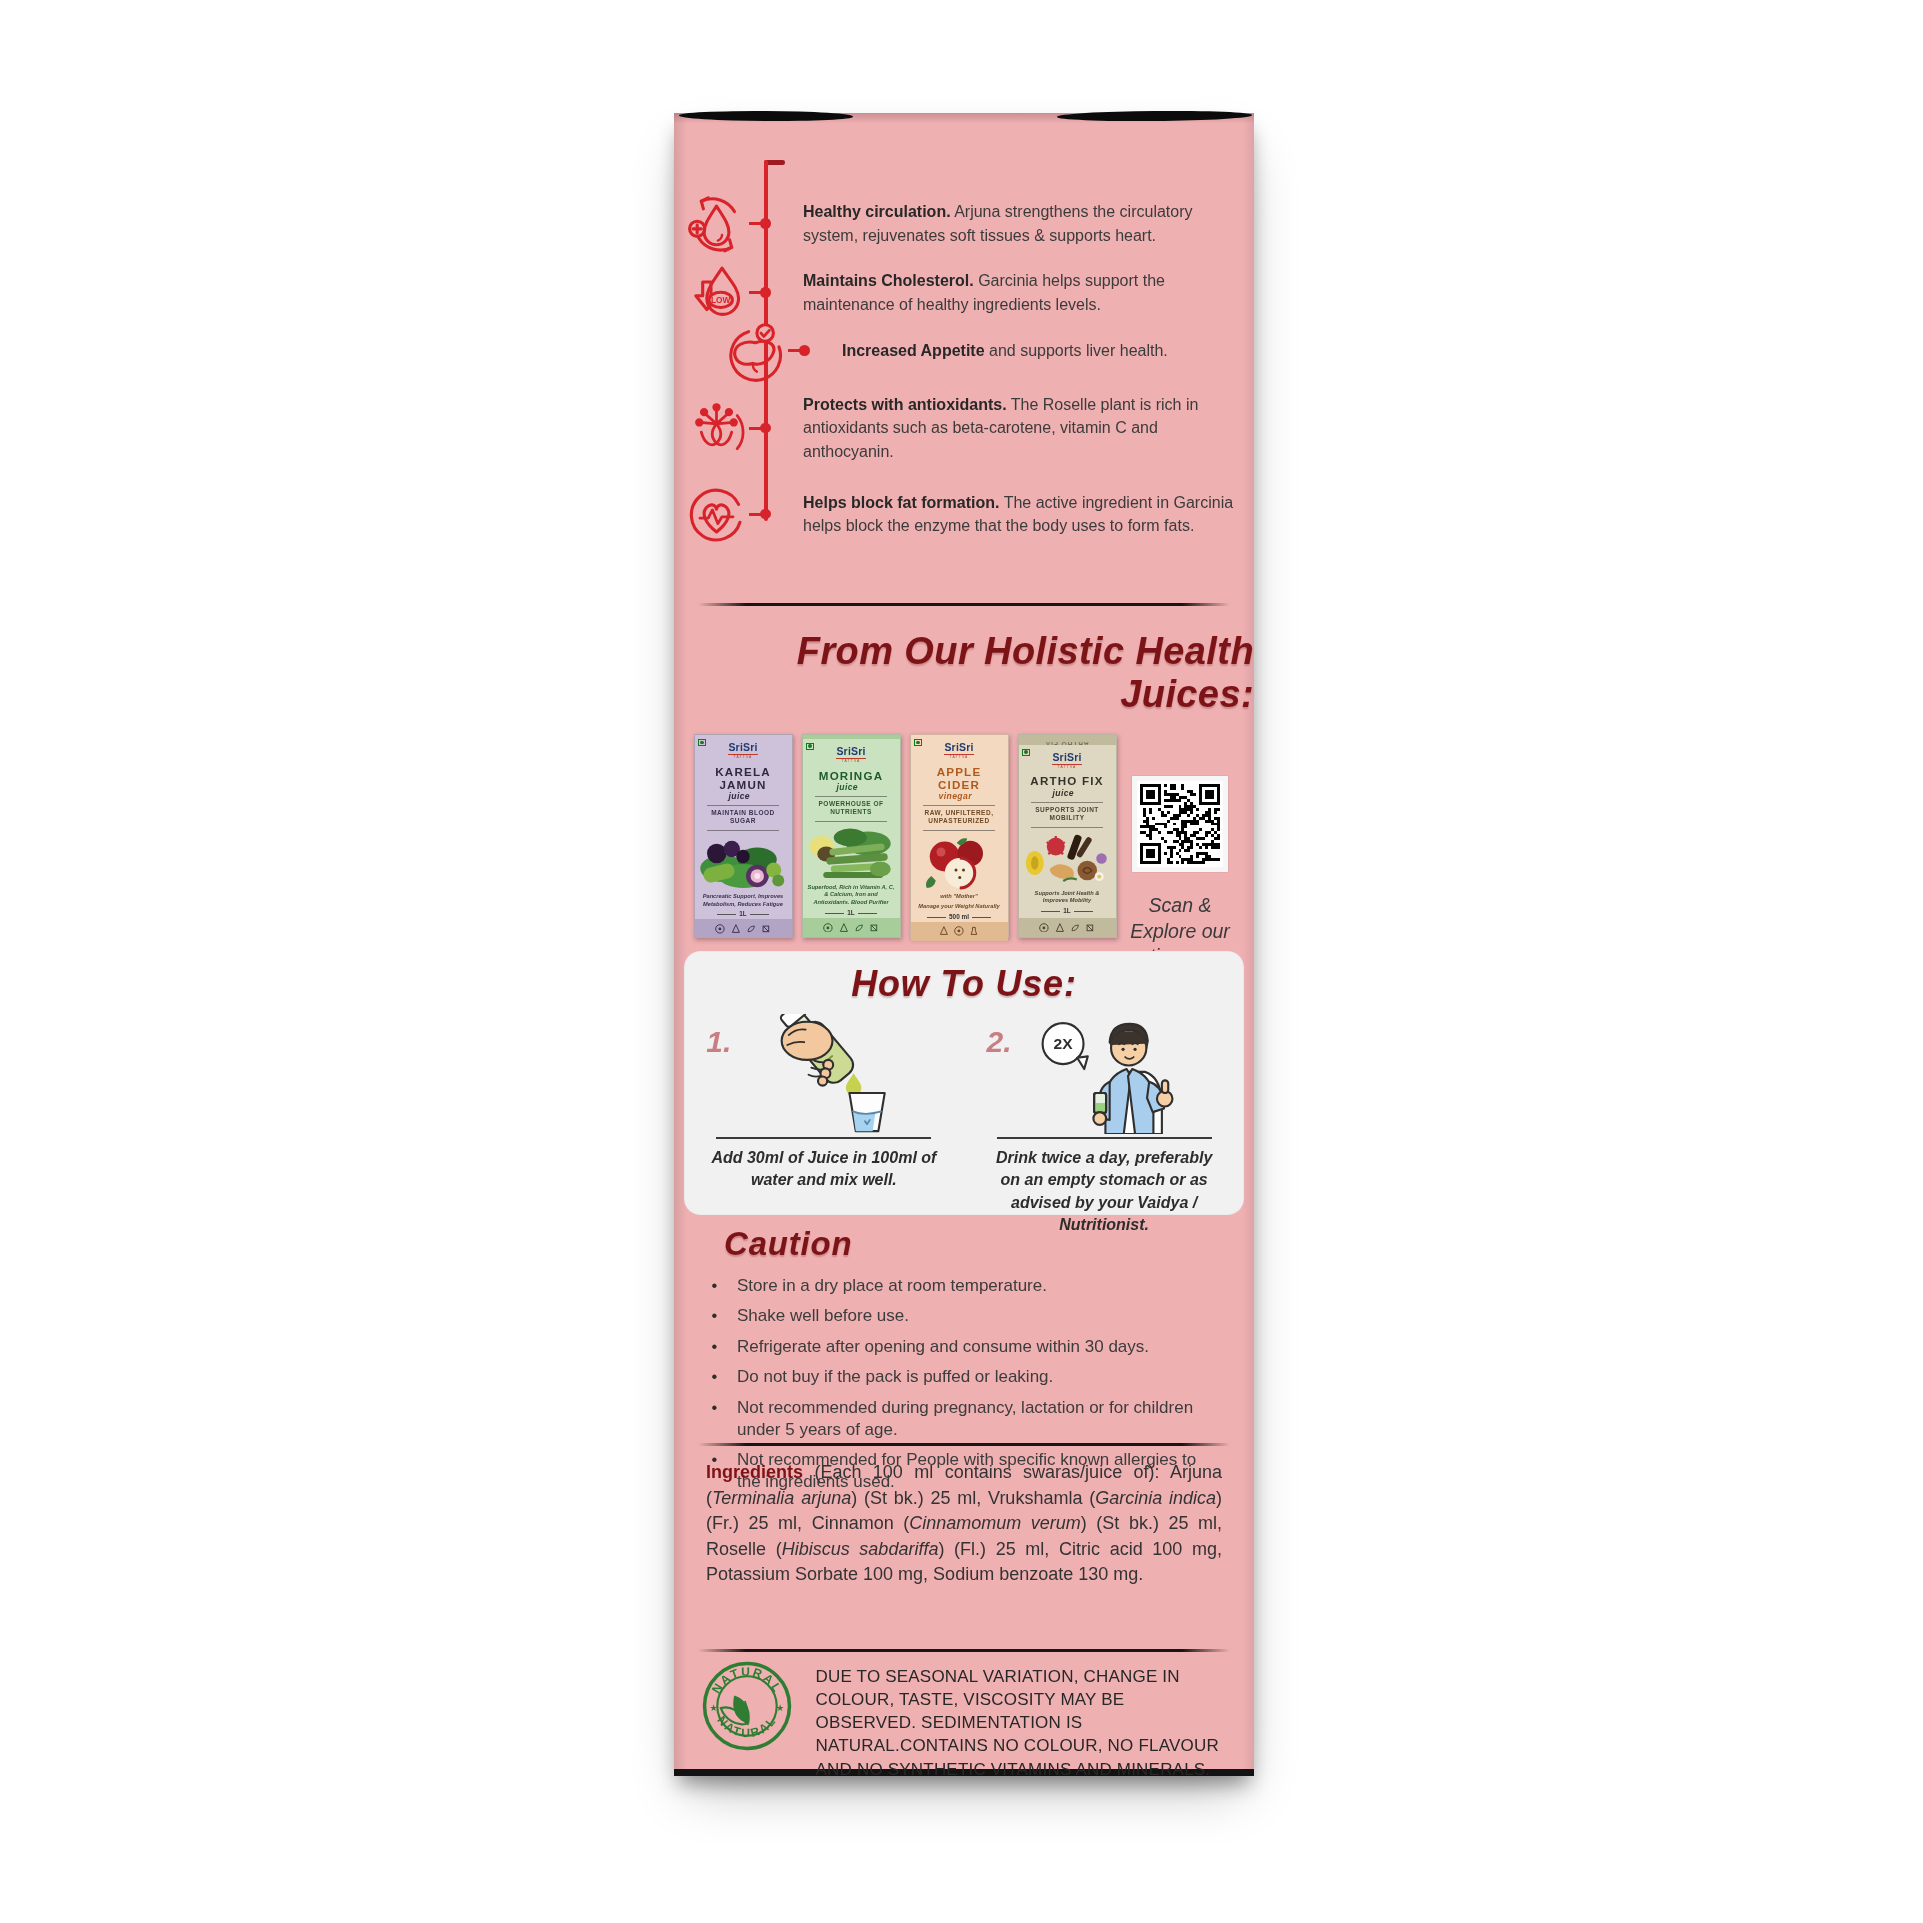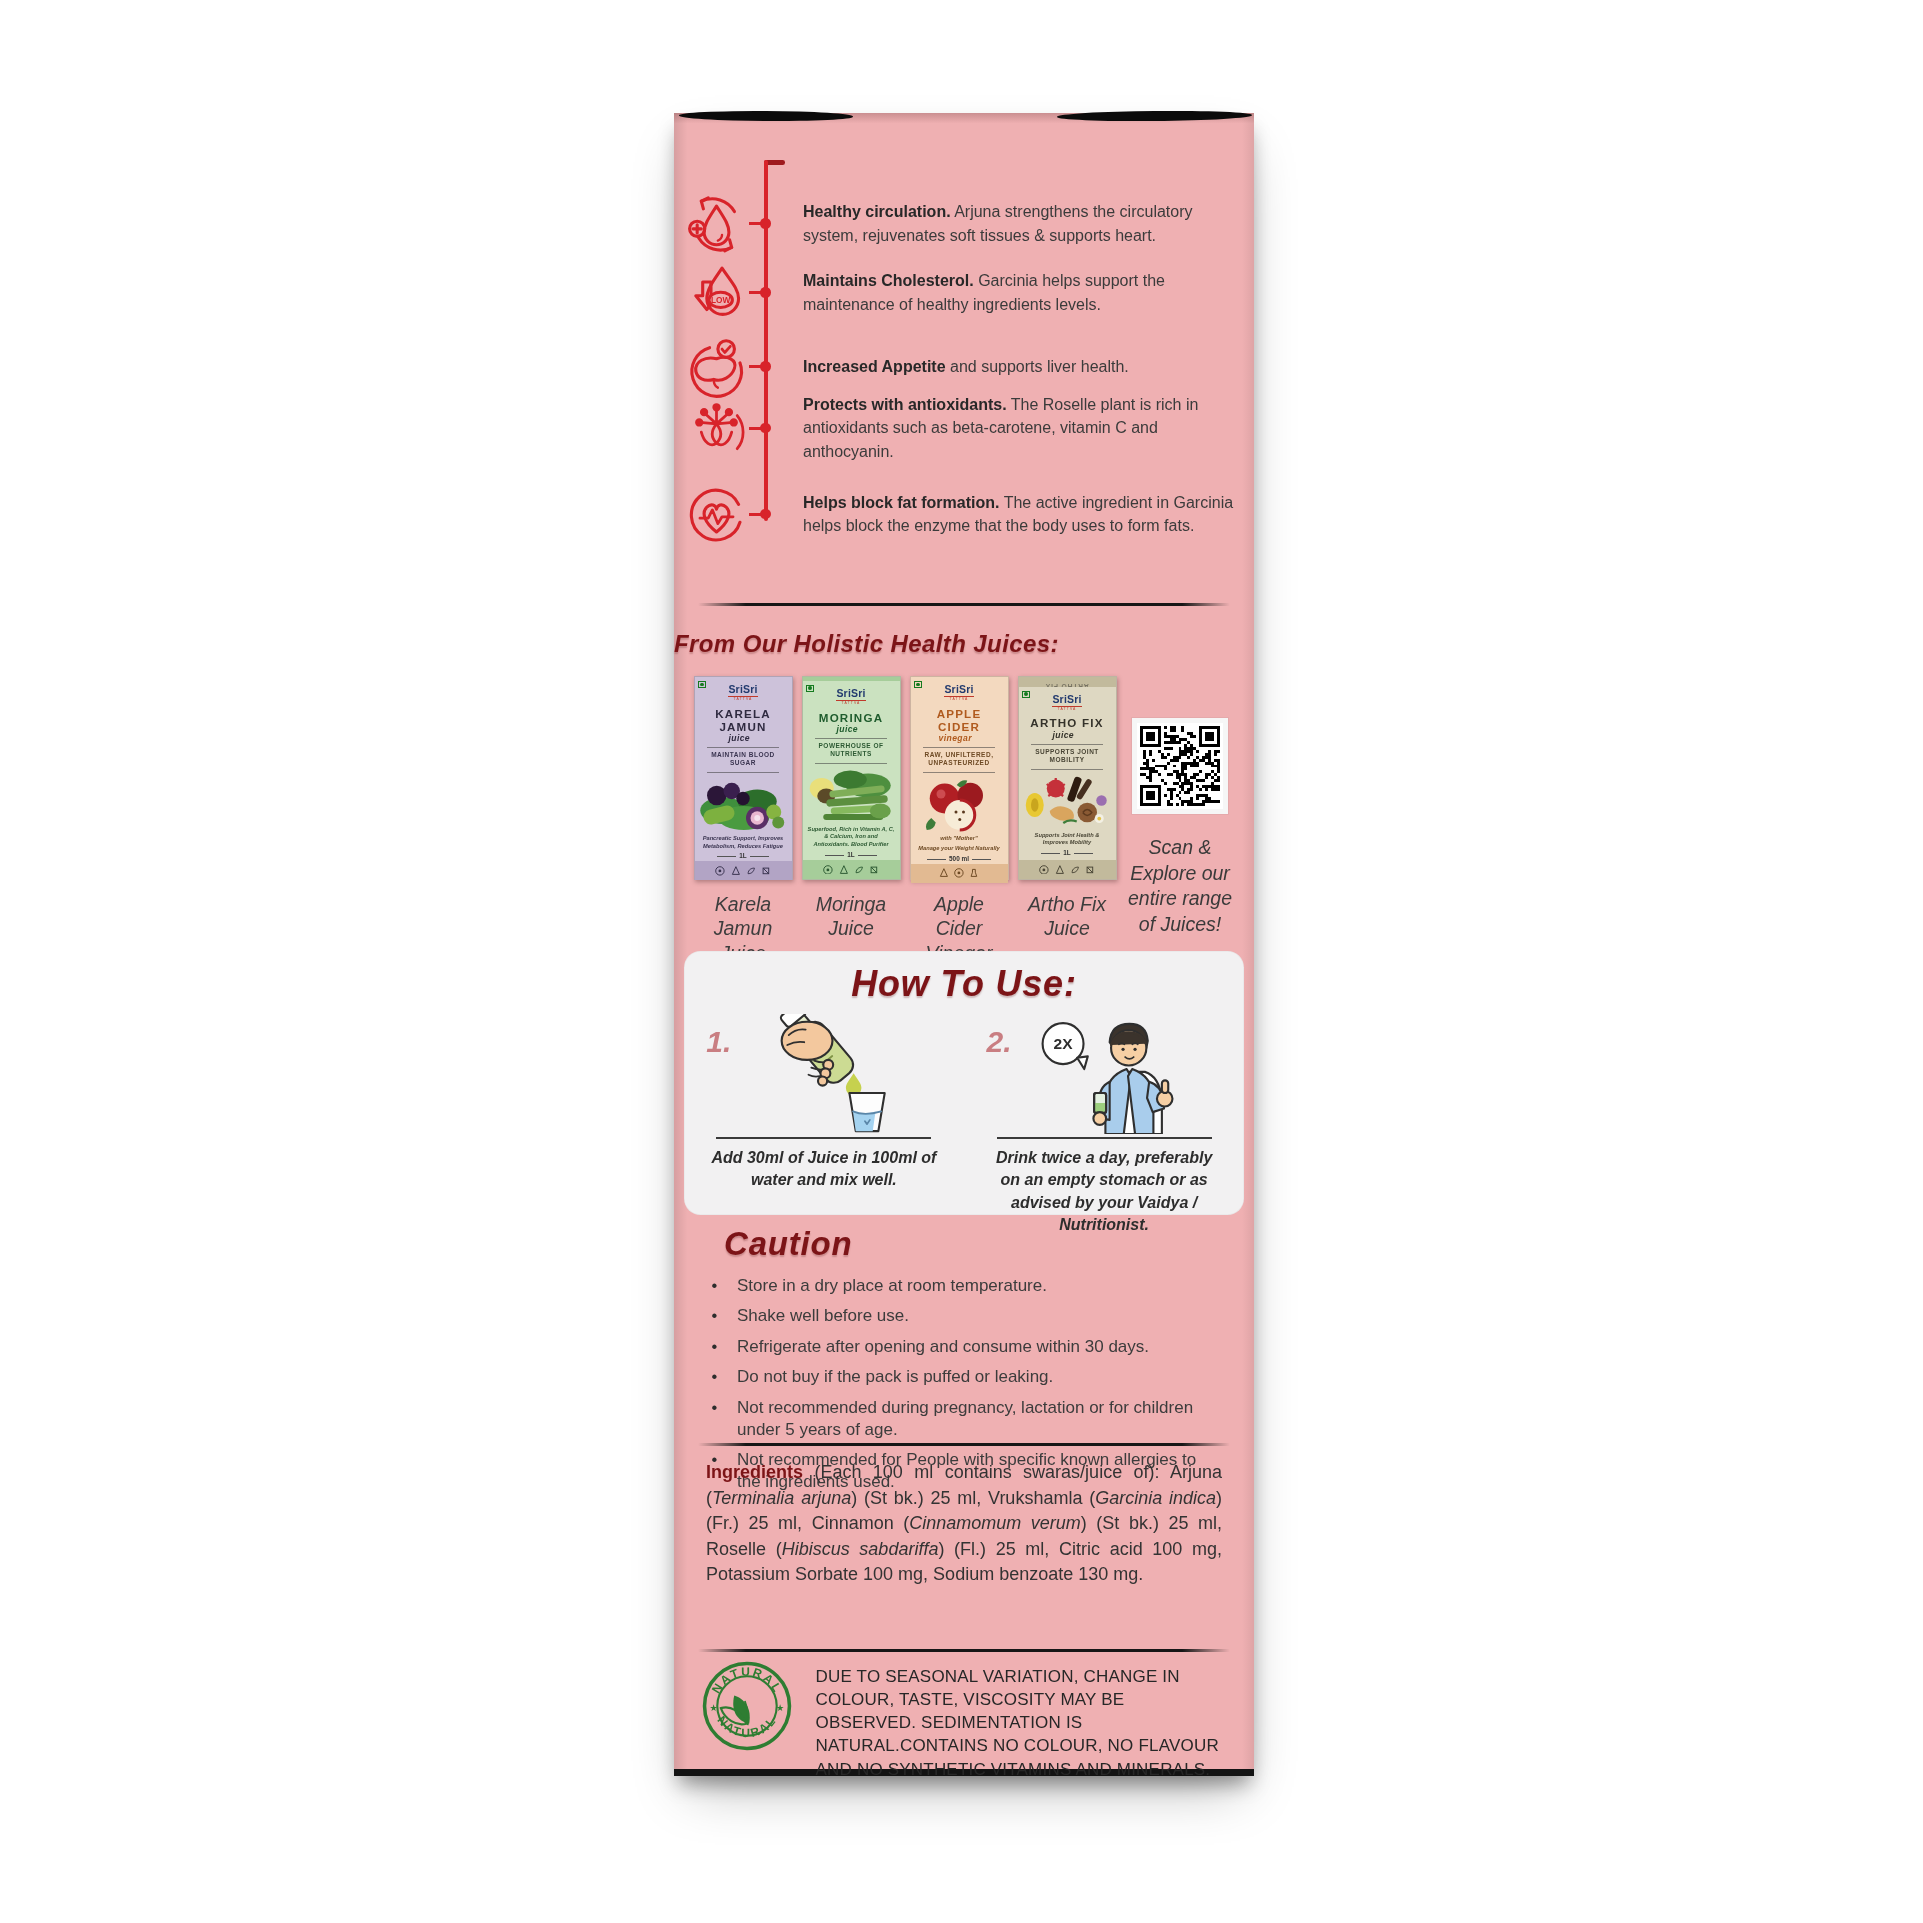--- a/index.html
+++ b/index.html
@@ -36,26 +36,26 @@
   .benefits-title{font-size:53px;line-height:1;margin:10.5px 0 0 120px;letter-spacing:0.8px;}
   .b-items{position:relative;margin-top:-19.5px;padding-top:65px;height:421px;}
   .b-vline{position:absolute;left:90px;top:16.5px;width:3.8px;height:361px;background:var(--red);border-radius:2.3px;}
   .b-bracket{position:absolute;left:90px;top:16.5px;width:21px;height:4.5px;background:#9e1a1e;border-radius:2.3px;}
   .b-row{position:absolute;left:0;right:19.5px;display:flex;align-items:center;padding-left:129px;}
   .b-row::before{content:"";position:absolute;left:75px;top:50%;margin-top:-1.5px;width:15px;height:3px;background:var(--red);}
   .b-row::after{content:"";position:absolute;left:86px;top:50%;margin-top:-5.3px;width:10.5px;height:10.5px;border-radius:50%;background:var(--red);}
   .b-icon{position:absolute;left:7.5px;top:50%;transform:translateY(-50%);width:69px;height:69px;}
   .b-text{font-size:16px;line-height:1.44;color:var(--ink);}
   .b-text .lead{font-weight:700;color:#282828;}
-  .b-r1{top:47px;height:66px;} .b-r2{top:116px;height:66px;} .b-r3{top:190px;height:66px;}
+  .b-r1{top:47px;height:66px;} .b-r2{top:116px;height:66px;} .b-r3{top:174px;height:66px;margin-left:39px;}
   .b-r4{top:240px;height:89px;justify-content:flex-end;} .b-r5{top:326px;height:89px;}
 
   
   .sec-juices{position:absolute;top:517px;left:0;right:0;}
-  .juices-title{font-size:24px;text-align:left;letter-spacing:0.4px;}
+  .juices-title{font-size:38px;text-align:right;letter-spacing:0.4px;}
   .shelf{display:flex;gap:9px;padding:0 19.5px;margin-top:18px;align-items:flex-start;}
   .prod-col{width:99px;flex:0 0 auto;text-align:center;}
   .carton{width:99px;height:204px;background:var(--c-body,#ddd);box-shadow:0.8px 2.3px 4.5px rgba(60,30,30,.35);
     display:flex;flex-direction:column;position:relative;border:0.8px solid rgba(90,70,70,.25);}
   .carton .flap-top{height:9.8px;background:var(--c-strip,#bbb);overflow:hidden;text-align:center;}
   .carton .flap-top span{display:inline-block;transform:rotate(180deg);font-size:6.8px;font-weight:700;
     letter-spacing:0.8px;opacity:.45;color:#1d1d1d;line-height:9.8px;}
   .carton .bodyc{flex:1;position:relative;padding:3.8px 4.5px 21px;display:flex;flex-direction:column;align-items:center;}
   .veg-mark{position:absolute;left:3.8px;top:3.8px;width:7.5px;height:7.5px;border:1.5px solid #157a1f;display:flex;align-items:center;justify-content:center;}
   .veg-mark i{width:3.8px;height:3.8px;border-radius:50%;background:#157a1f;}

